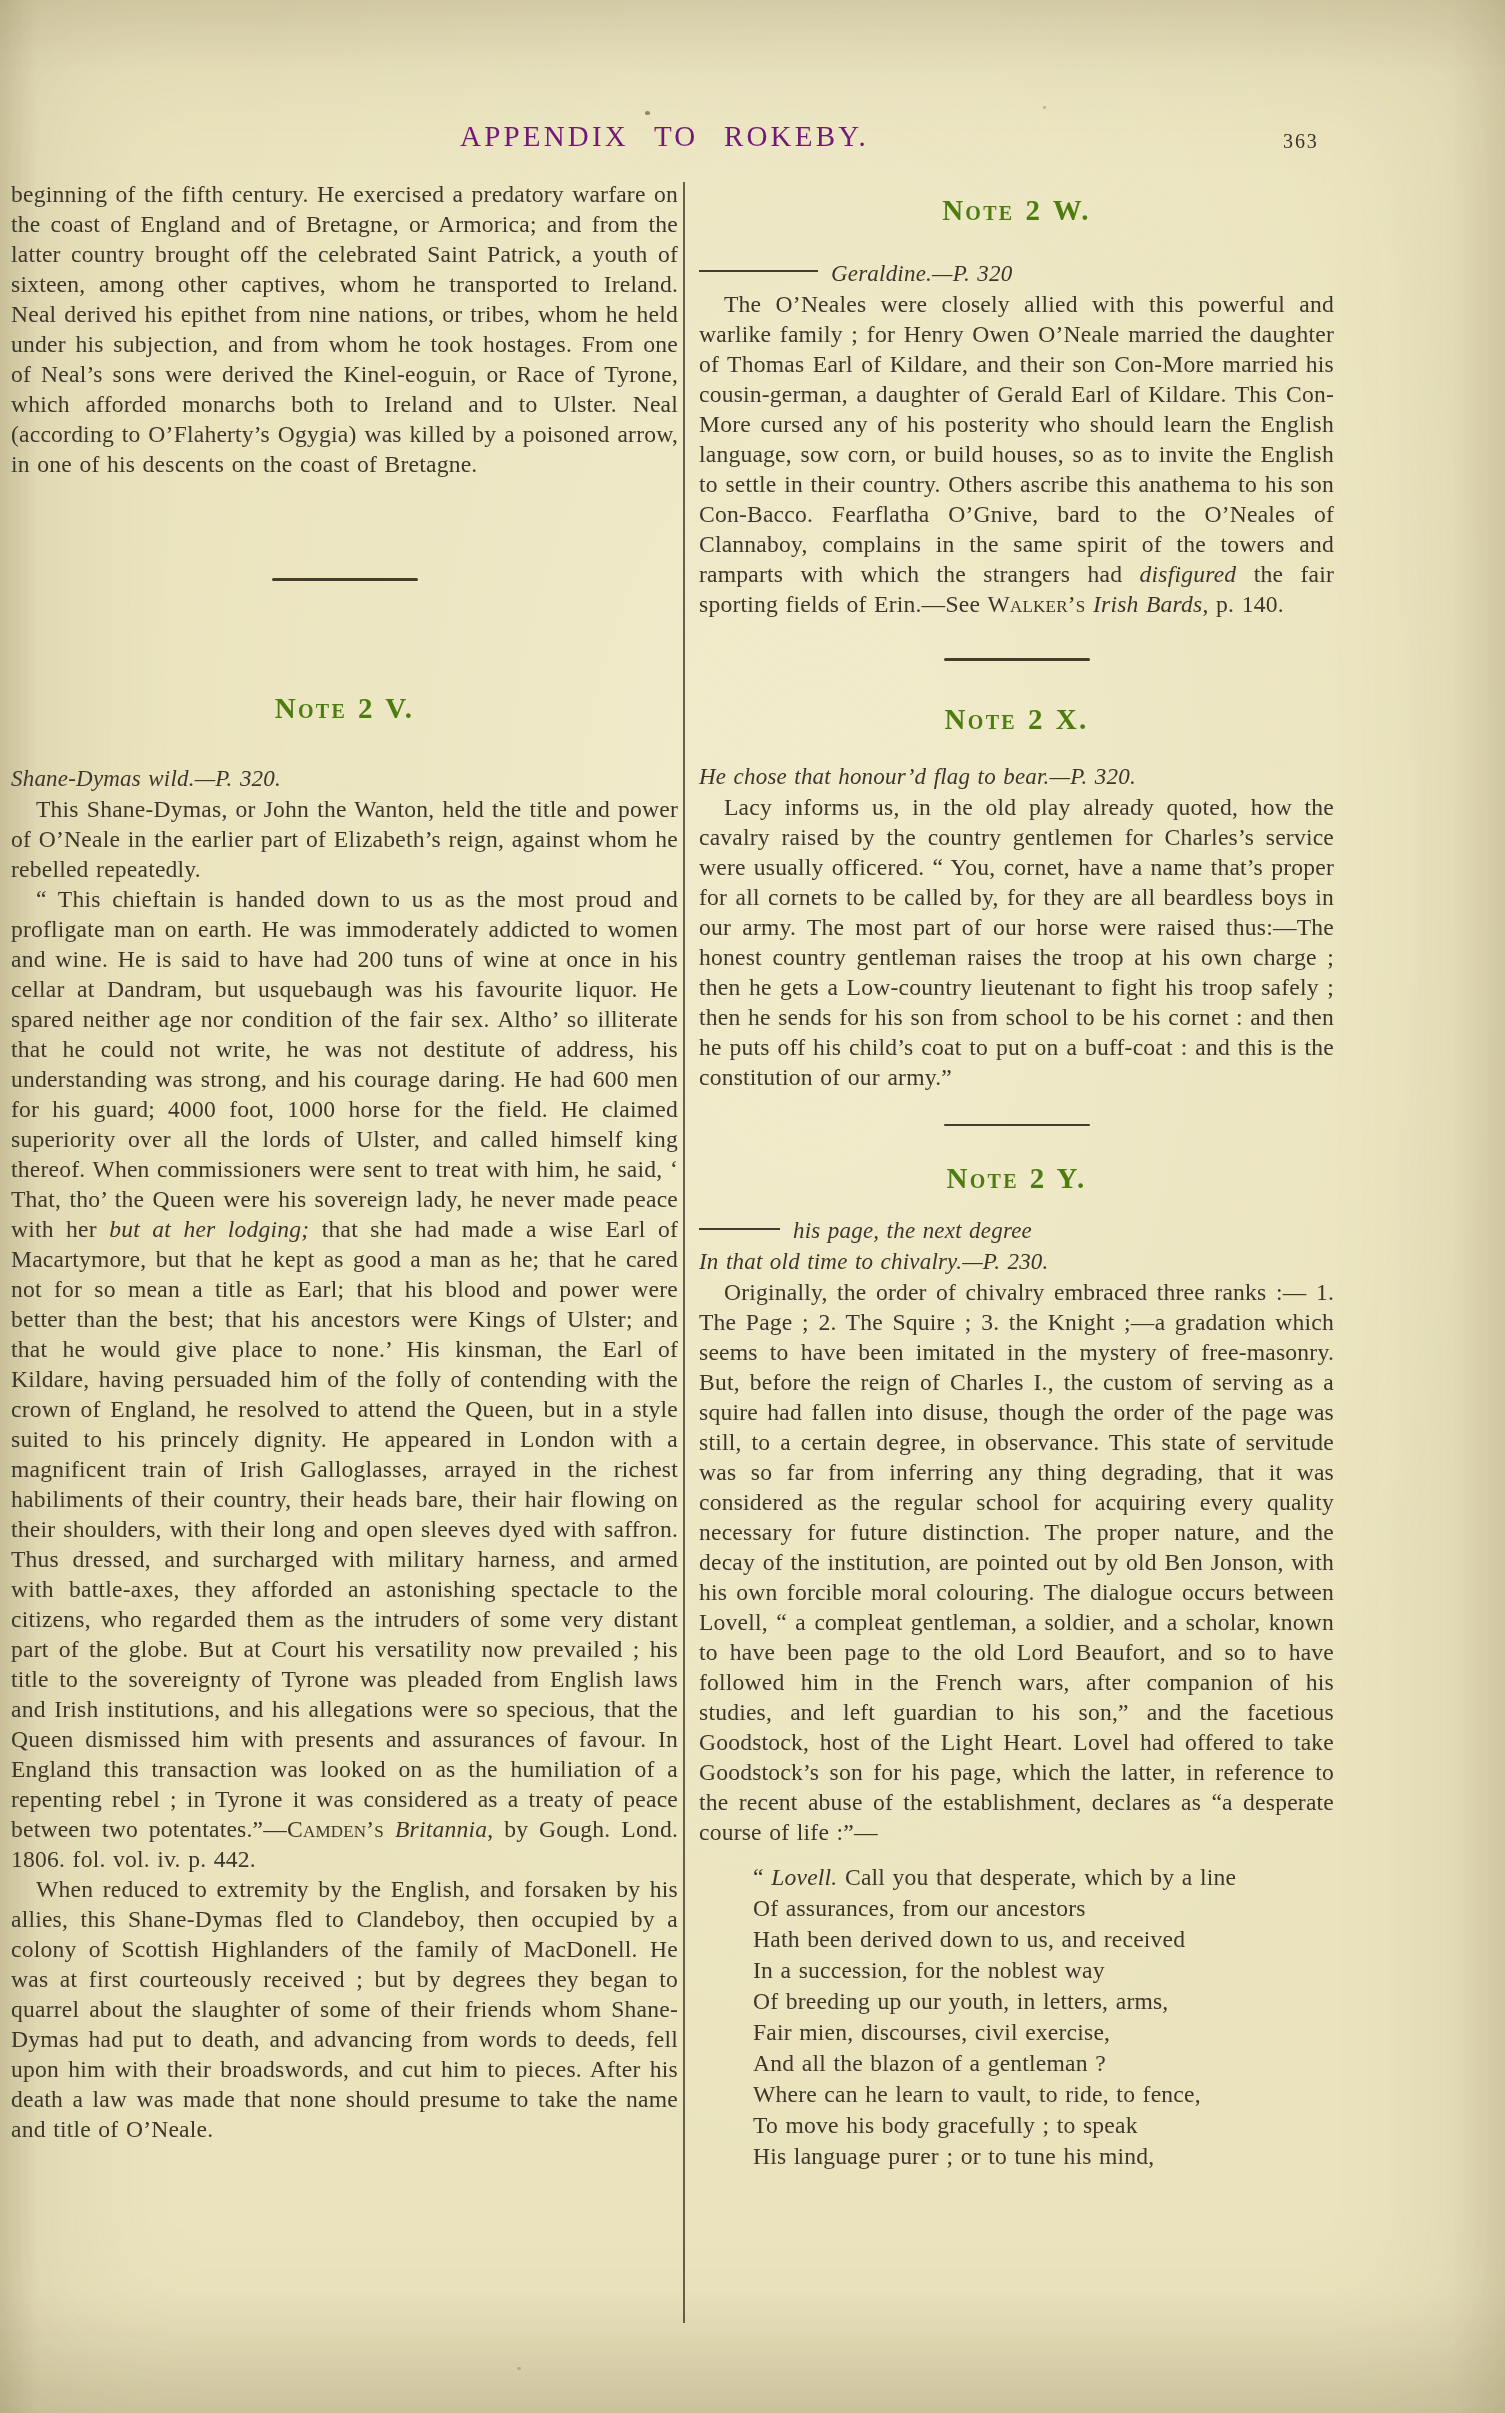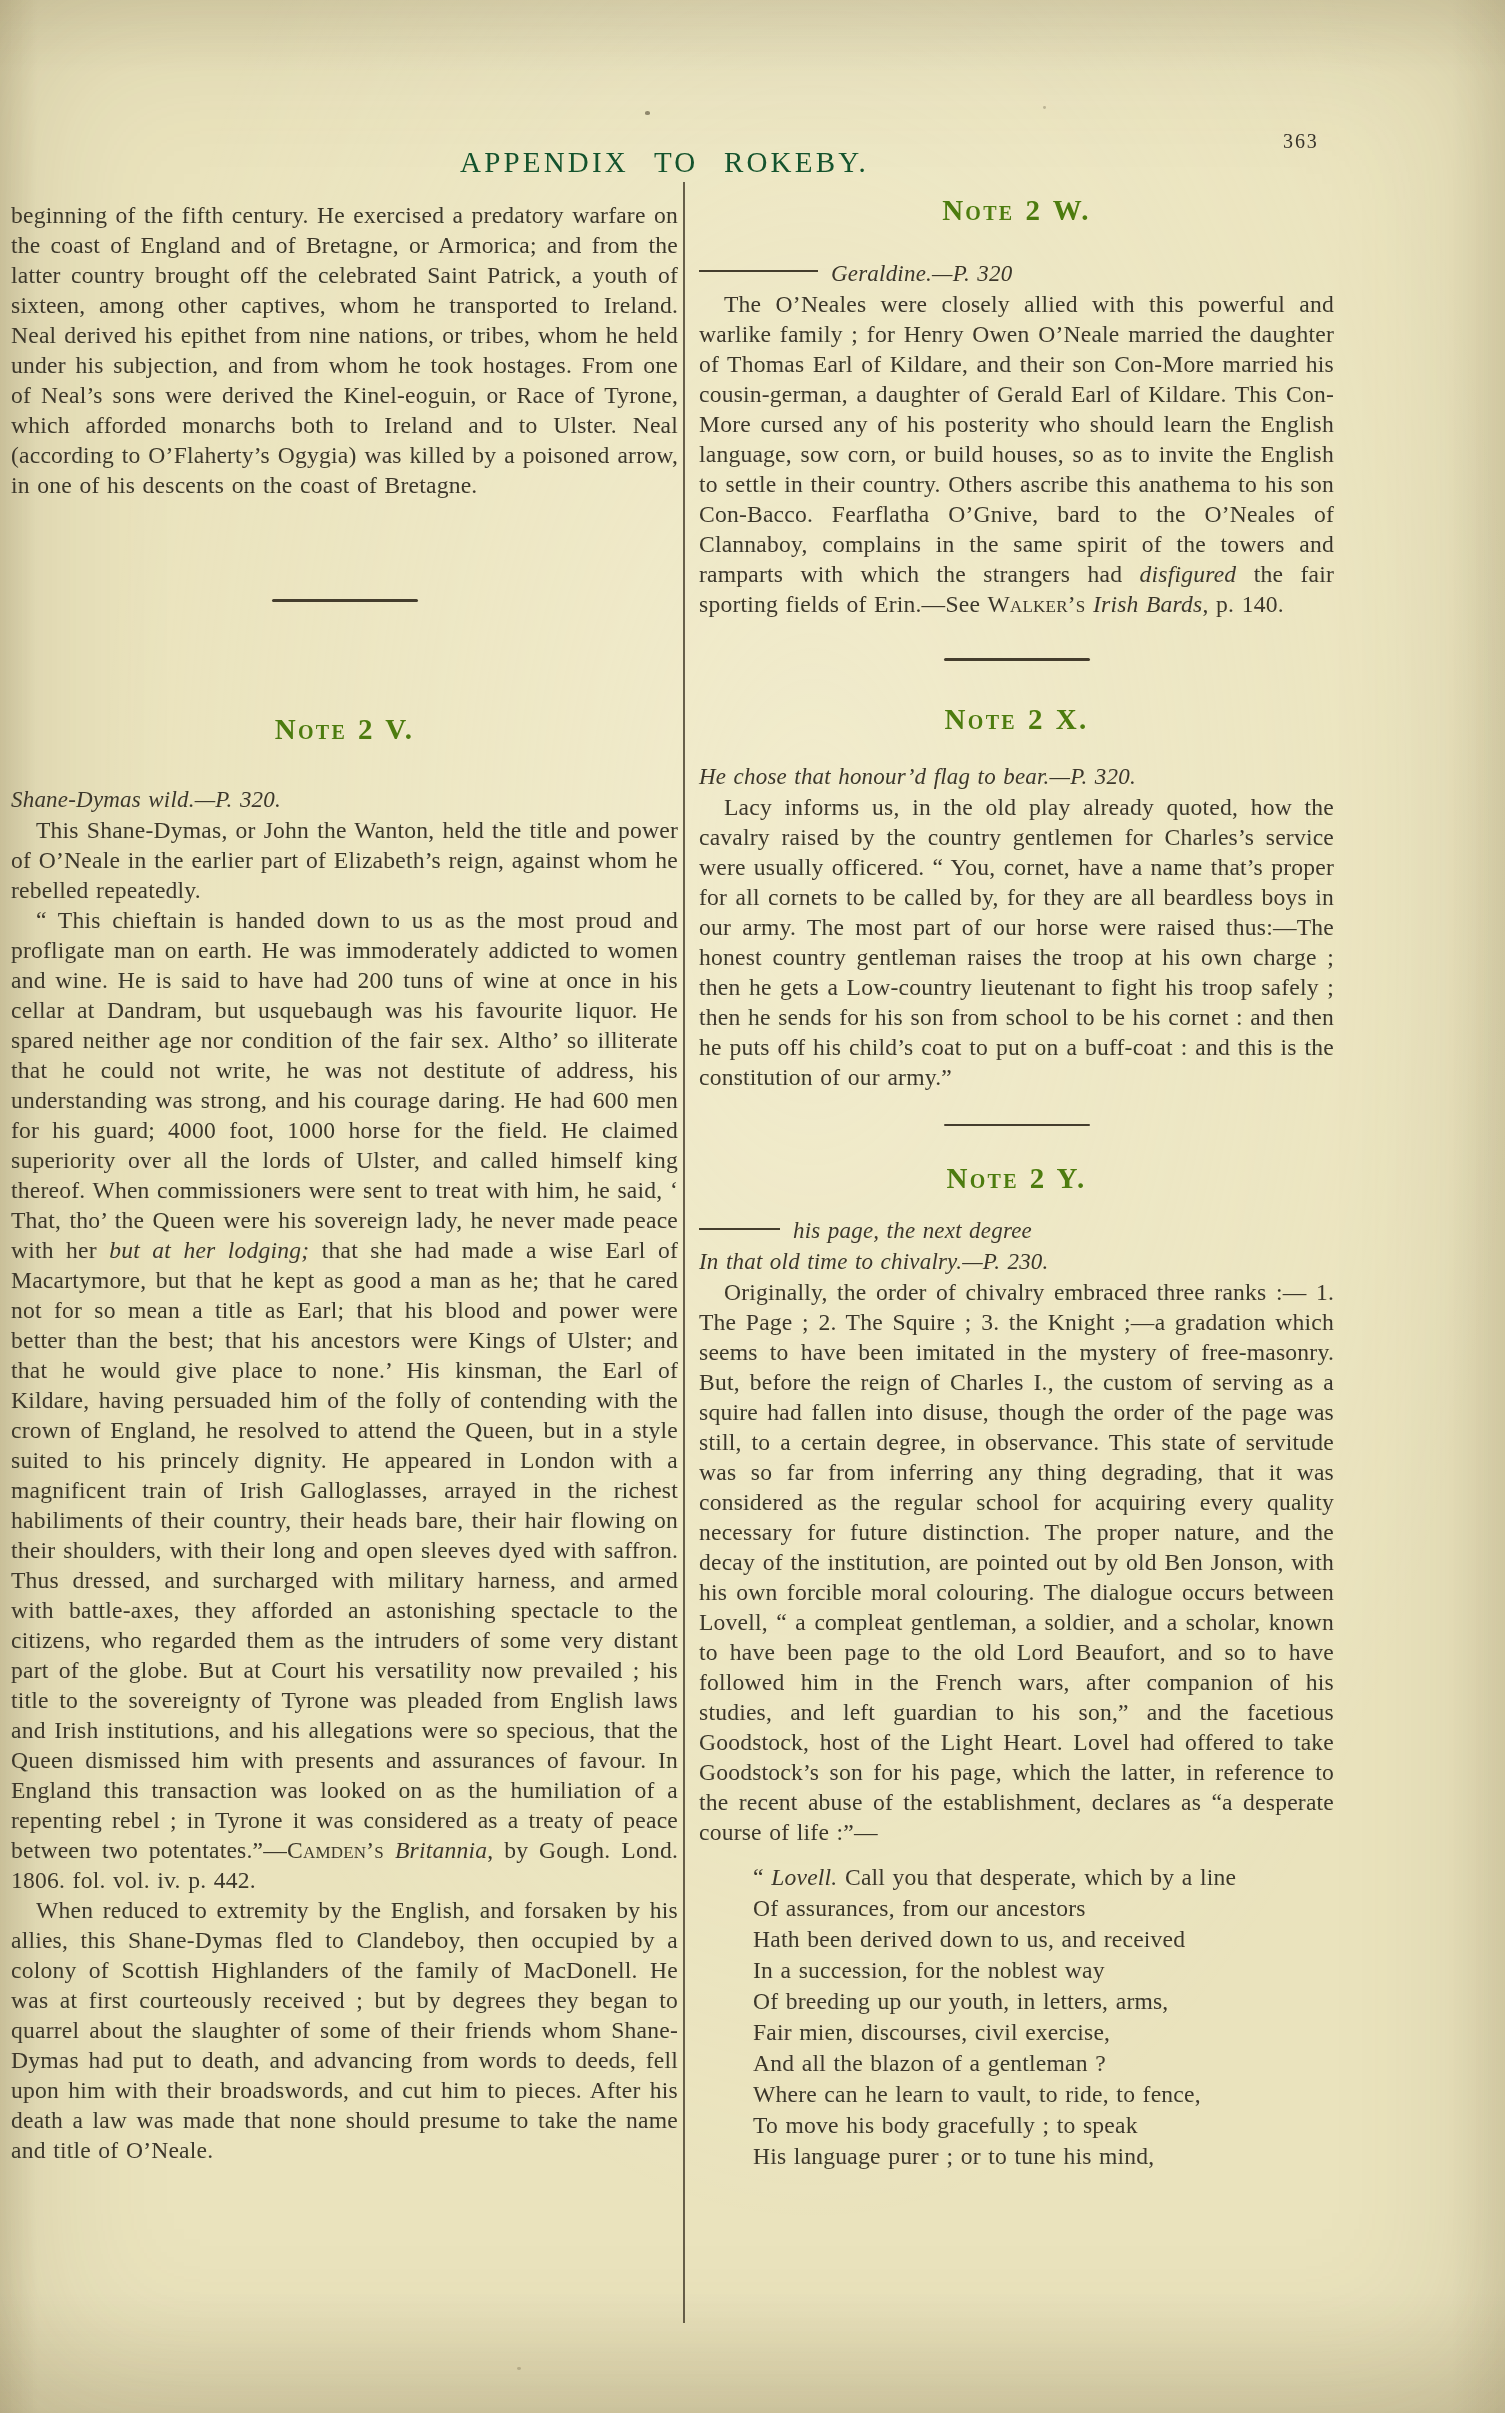--- a/index.html
+++ b/index.html
@@ -14,40 +14,40 @@
       linear-gradient(90deg, rgba(110,92,52,0.16), rgba(110,92,52,0) 2.5%, rgba(110,92,52,0) 96.5%, rgba(110,92,52,0.10)),
       linear-gradient(180deg, rgba(110,92,52,0.10), rgba(110,92,52,0) 3%, rgba(110,92,52,0) 95%, rgba(110,92,52,0.14)),
       #eae3bd;
   }
   .vignette {
     position: absolute; left: 0; top: 0; right: 0; bottom: 0;
     box-shadow: inset 0 0 167px rgba(96,80,44,0.22);
     pointer-events: none;
   }
   .page-title {
-    position: absolute; left: 460px; top: 146px;
+    position: absolute; left: 460px; top: 120px;
     font-size: 29px; letter-spacing: 3.2px; word-spacing: 15px;
-    white-space: nowrap; color: #14532d;
+    white-space: nowrap; color: #701a75;
   }
   .page-number {
     position: absolute; left: 1283px; top: 130px;
     font-size: 20px; letter-spacing: 1.9px; color: #37332a;
   }
   .column-divider {
     position: absolute; left: 683px; top: 182px;
     width: 1.9px; height: 2141px;
     background: rgba(64,56,40,0.78);
   }
   .col {
     position: absolute;
     text-align: justify;
     font-size: 23.6px; line-height: 30px;
     letter-spacing: 0.2px; word-spacing: 1.4px;
   }
-  .col-left  { left: 11px;  top: 200px; width: 667px; }
+  .col-left  { left: 11px;  top: 179px; width: 667px; }
   .col-right { left: 699px; top: 188px; width: 635px; }
   .col p { margin: 0; text-indent: 25px; }
   .col p.no-indent { text-indent: 0; }
   .note-head {
     margin: 8px; text-align: center; text-indent: 0;
     font-variant: small-caps;
     font-size: 29px; letter-spacing: 2.3px; line-height: 31.5px;
     color: #4d7c0f;
   }
   .cite {

